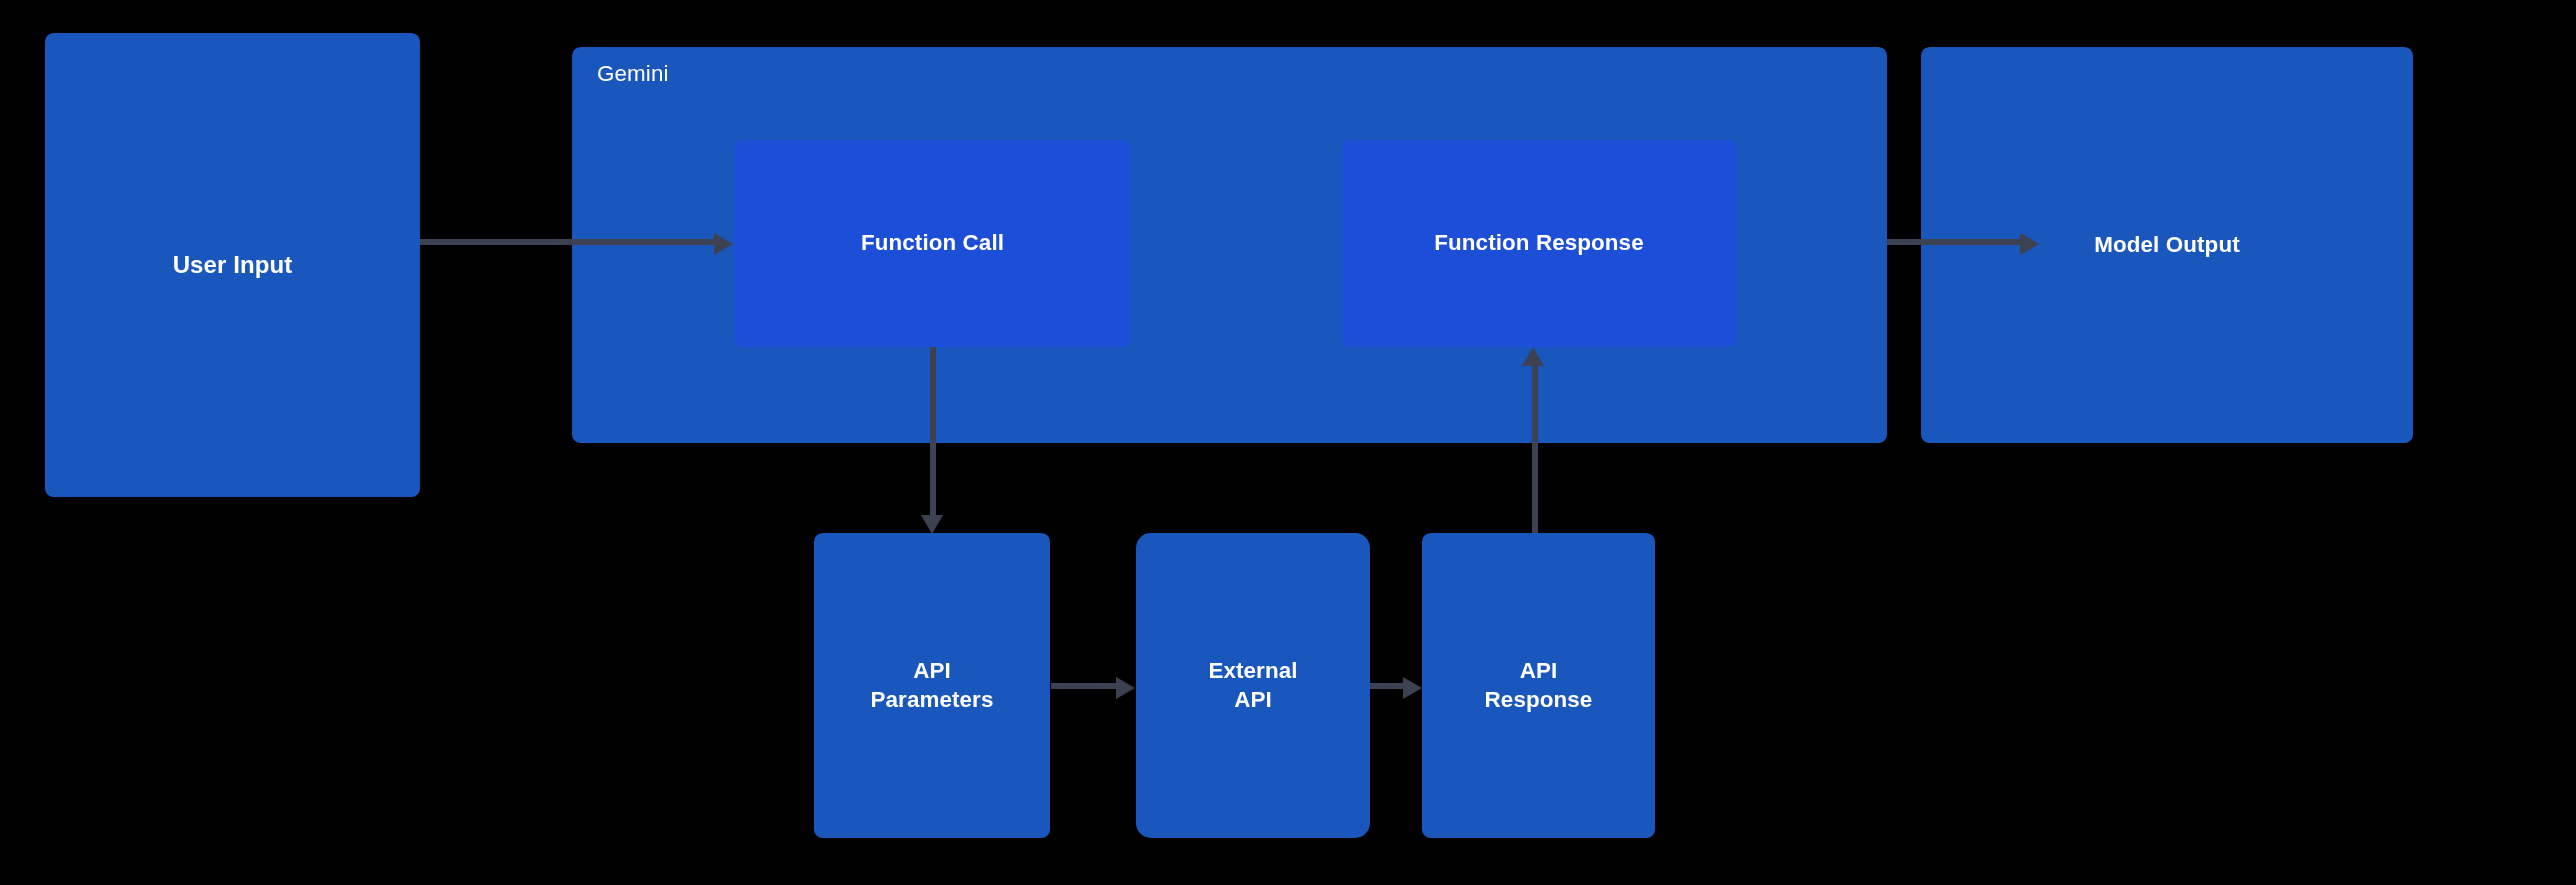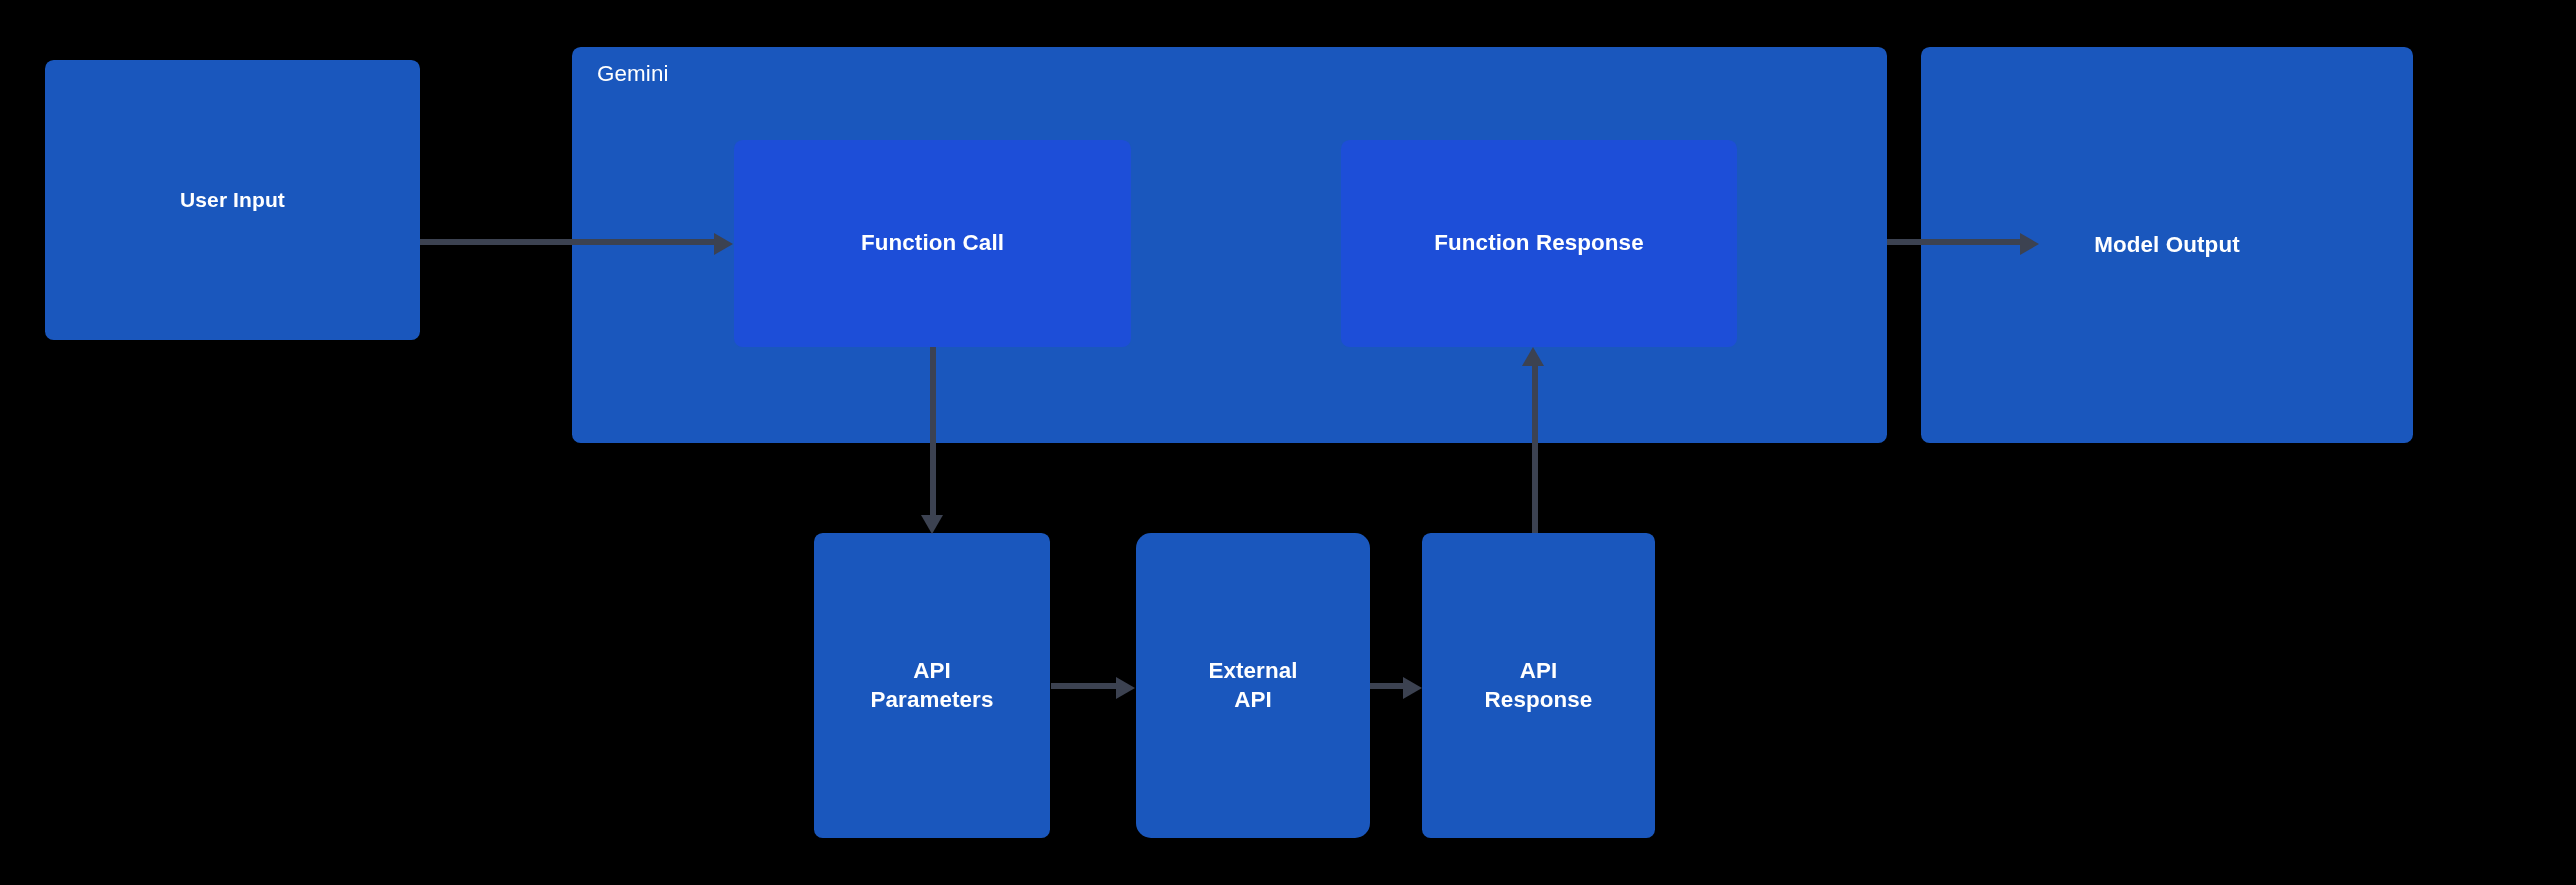--- a/index.html
+++ b/index.html
@@ -74,21 +74,21 @@
     border-right: 11.8px solid transparent;
     border-top: 19px solid #3C4251;
   }
   .arrow-up {
     border-left: 11.8px solid transparent;
     border-right: 11.8px solid transparent;
     border-bottom: 19px solid #3C4251;
   }
 
   
-  #node-user-input      { left: 45px;   top: 60px;   width: 375px;  height: 280px; font-size: 21px; }
+  #node-user-input      { left: 45px;   top: 33px;   width: 375px;  height: 464px; font-size: 24px; }
   #group-gemini         { left: 572px;  top: 47px;   width: 1315px; height: 396px; }
   #label-gemini         { left: 597px;  top: 61px; }
   #node-function-call   { left: 734px; top: 140px;  width: 397px;  height: 207px; font-size: 22.4px; }
   #node-function-resp   { left: 1341px; top: 140px;  width: 396px;  height: 207px; font-size: 22.4px; }
   #node-model-output    { left: 1921px; top: 47px;   width: 492px;  height: 396px; font-size: 22.4px; }
   #node-api-params      { left: 814px; top: 533px;  width: 236px;  height: 305px; font-size: 22.4px; }
   #node-external-api    { left: 1136px; top: 533px;  width: 234px;  height: 305px; font-size: 22.4px; border-radius: 15px; }
   #node-api-response    { left: 1422px; top: 533px;  width: 233px;  height: 305px; font-size: 22.4px; }
 
   

